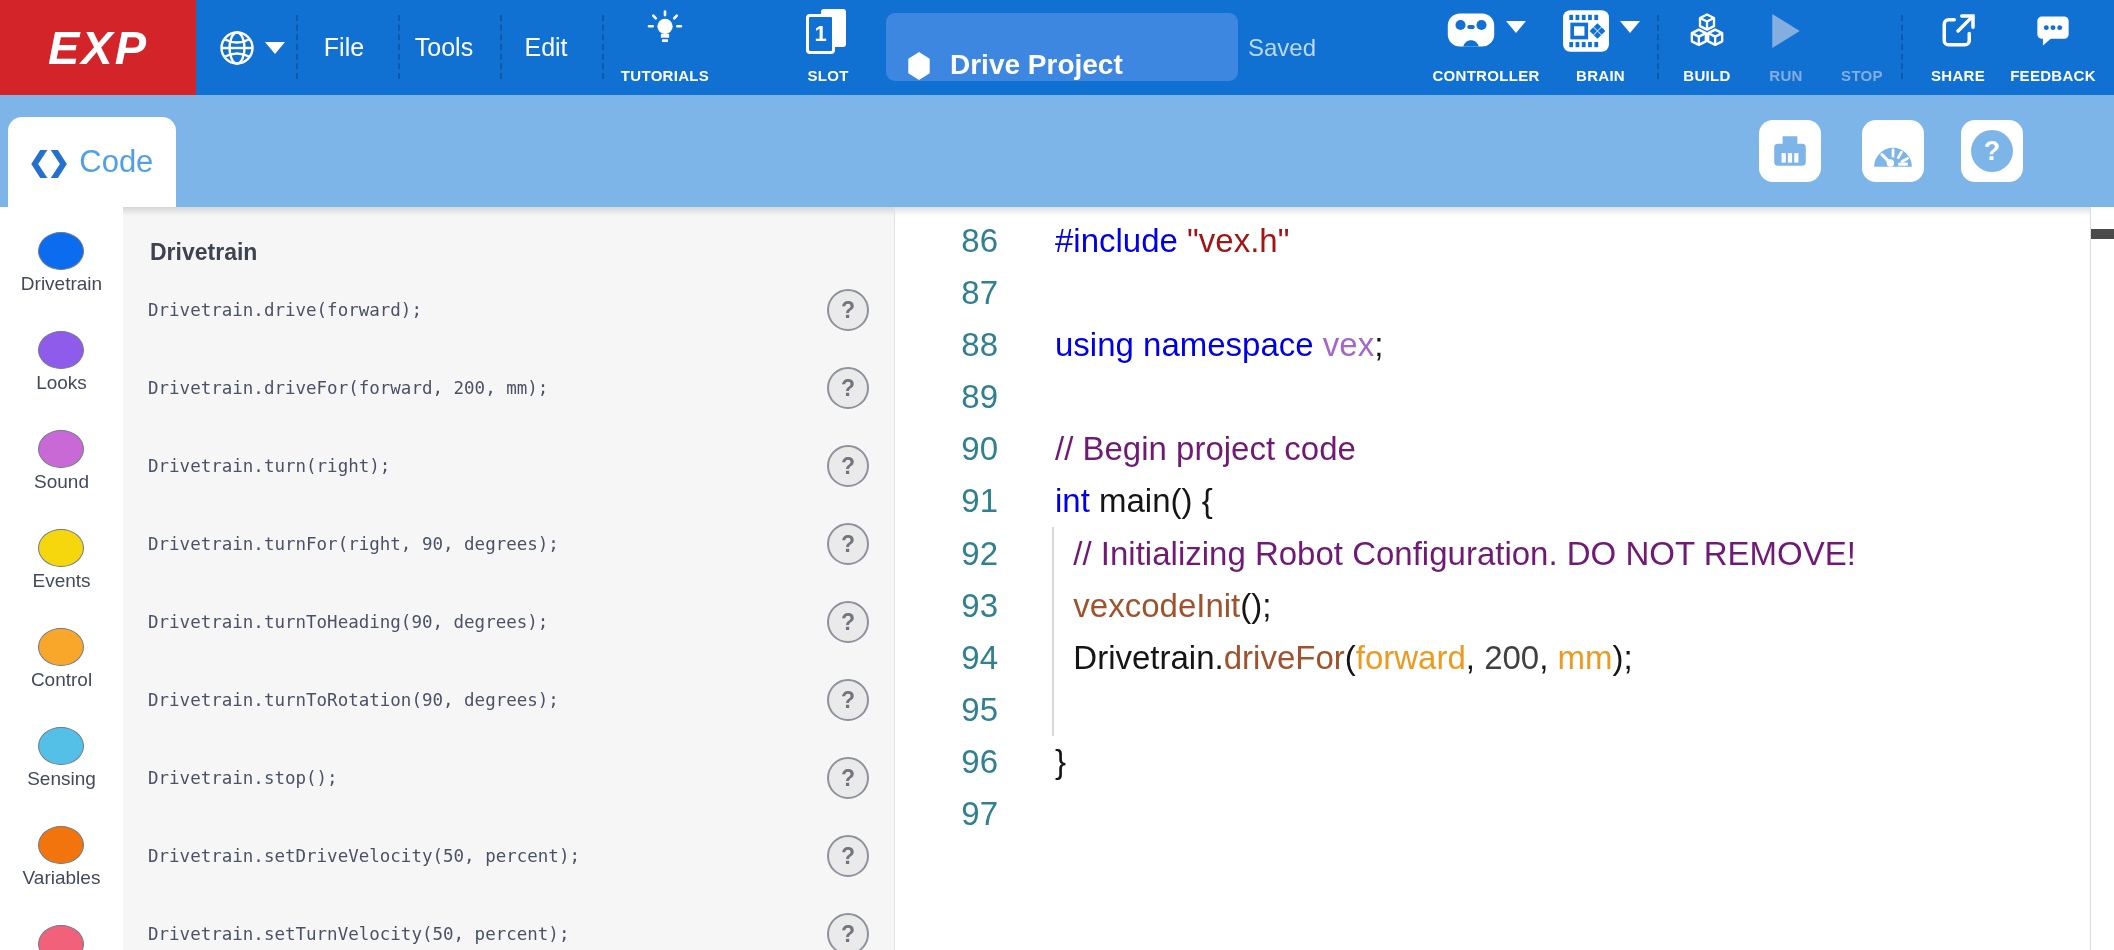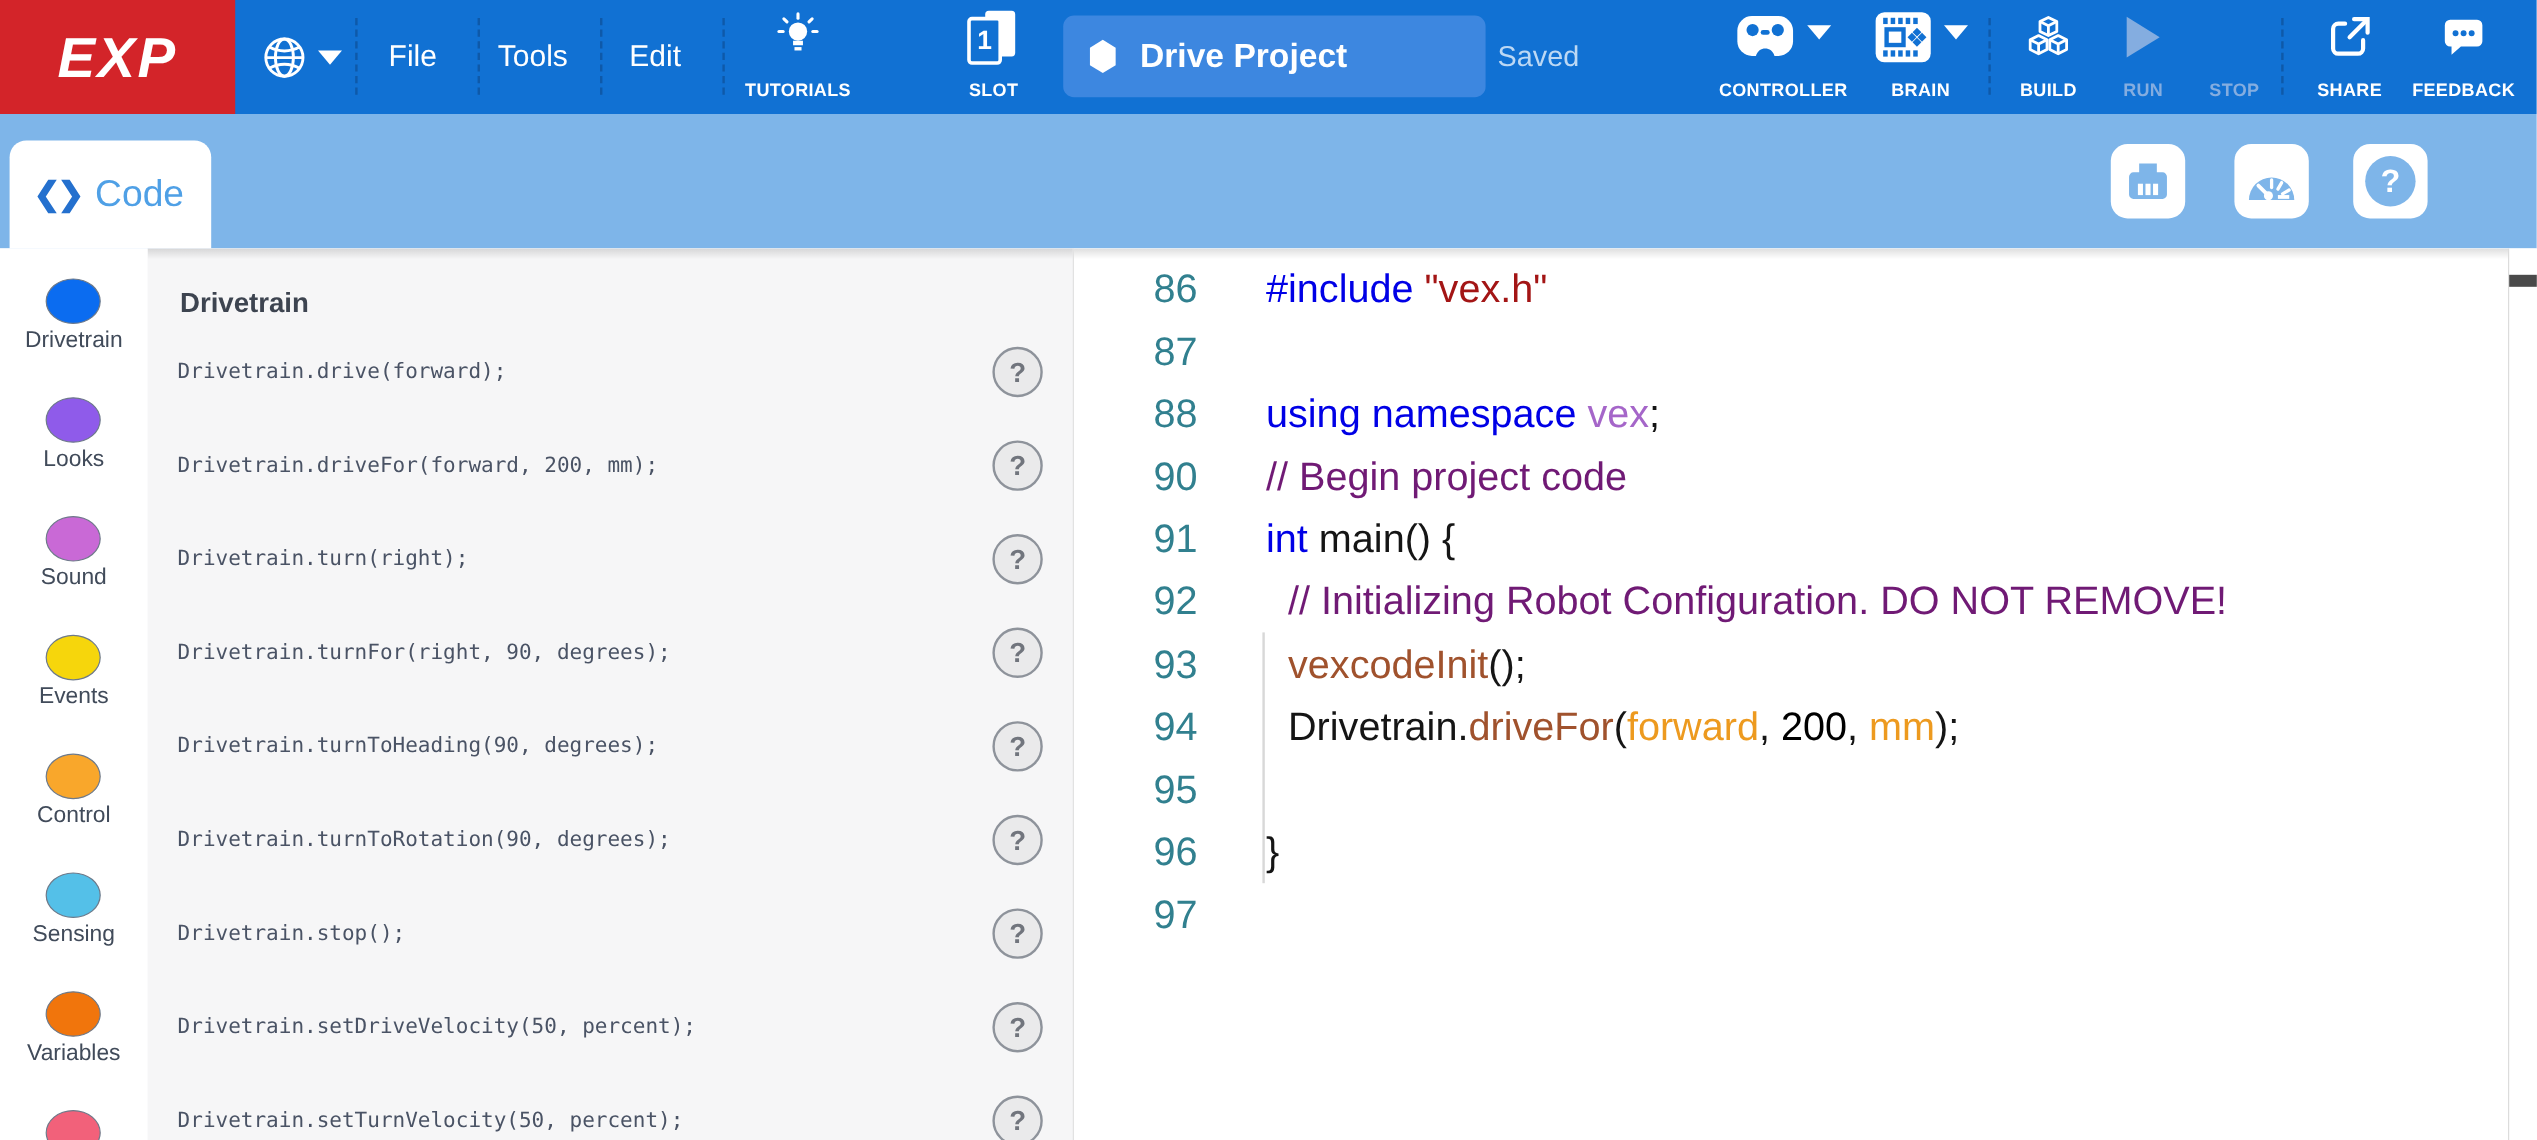--- a/index.html
+++ b/index.html
@@ -34,21 +34,21 @@
   .tb-item.disabled .lab{color:var(--disabled);text-align:right;}
   .caret{width:0;height:0;border-left:10px solid transparent;border-right:10px solid transparent;
     border-top:12px solid #fff;display:inline-block;}
   .with-caret{display:flex;align-items:flex-start;gap:10px;}
   .slot-icon{position:relative;width:44px;height:46px;}
   .slot-back{position:absolute;left:15px;top:0;width:25px;height:38px;background:#fff;border-radius:3px;}
   .slot-front{position:absolute;left:0;top:5px;width:29px;height:40px;background:var(--bar-blue);
     border:3.5px solid #fff;border-radius:4px;display:flex;align-items:center;justify-content:center;}
   .slot-front span{color:#fff;font-size:22px;font-weight:800;}
   .project-btn{position:absolute;left:886px;top:13px;width:352px;height:68px;background:var(--btn-blue);
-    border:none;border-radius:9px;cursor:pointer;display:flex;align-items:center;padding-left:20px;gap:18px;}
+    border:none;border-radius:9px;cursor:pointer;display:flex;align-items:flex-end;padding-left:20px;gap:18px;}
   .project-btn span{color:#fff;font-size:28px;font-weight:600;}
   .saved{position:absolute;left:1248px;top:0;height:95px;line-height:95px;color:#BCD8F4;font-size:24px;}
   .stop-sq{width:30px;height:32px;border-radius:5px;background:var(--disabled);margin-top:2px;}
 
   
   .tabbar{position:absolute;left:0;top:95px;width:2114px;height:112px;background:var(--tab-blue);}
   .code-tab{position:absolute;left:8px;top:22px;width:168px;height:90px;background:#fff;
     border-radius:14px 14px 0 0;display:flex;align-items:center;padding-left:20px;gap:12px;cursor:pointer;}
   .code-tab .brk{color:#2470CE;font-size:27px;font-weight:900;letter-spacing:-3px;}
   .code-tab .cl{color:#4FA0E6;font-size:31px;}
@@ -80,21 +80,21 @@
     cursor:pointer;display:flex;align-items:center;justify-content:center;font-family:"Liberation Sans",sans-serif;}
 
   .editor{position:absolute;left:895px;top:0;width:1195px;height:743px;background:#fff;
     overflow:hidden;cursor:text;}
   .code-lines{position:absolute;left:0;top:8px;width:1195px;}
   .cl-row{display:flex;height:52.1px;line-height:52.1px;white-space:pre;
     font-family:Liberation Sans, sans-serif;font-size:33px;}
   .ln{width:103px;text-align:right;color:#31808F;flex:0 0 103px;}
   .ct{padding-left:57px;color:#151515;}
   .t-k{color:#0000E6}.t-s{color:#A31515}.t-n{color:#A566C9}.t-c{color:#701a75}
-  .t-f{color:#A0522D}.t-a{color:#ED9A1F}.t-d{color:#000000}.t-p{color:#151515}
+  .t-f{color:#A0522D}.t-a{color:#ED9A1F}.t-d{color:#404040}.t-p{color:#151515}
   .indent-guide{position:absolute;left:157px;top:320px;width:2px;height:209px;background:#D8D8D8;}
 
   .scrollcol{position:absolute;left:2090px;top:0;width:24px;height:743px;background:#fff;
     border-left:1px solid #DCDCDC;}
   .scroll-thumb{position:absolute;left:0;top:22px;width:24px;height:10px;background:#4A4A4A;cursor:grab;}
 </style>
 </head>
 <body>
 
 <div id="app">
@@ -366,20 +366,21 @@
             <button class="help-dot">?</button>
           </div>
         </div>
     </section>
 
     <section class="editor">
       <div class="code-lines" id="code-lines">
           <div class="cl-row"><span class="ln">86</span><span class="ct"><span class="t-k">#include</span><span class="t-p"> </span><span class="t-s">"vex.h"</span></span></div>
           <div class="cl-row"><span class="ln">87</span><span class="ct"></span></div>
           <div class="cl-row"><span class="ln">88</span><span class="ct"><span class="t-k">using</span><span class="t-p"> </span><span class="t-k">namespace</span><span class="t-p"> </span><span class="t-n">vex</span><span class="t-p">;</span></span></div>
+          <div class="cl-row"><span class="ln">89</span><span class="ct"></span></div>
           <div class="cl-row"><span class="ln">90</span><span class="ct"><span class="t-c">// Begin project code</span></span></div>
           <div class="cl-row"><span class="ln">91</span><span class="ct"><span class="t-k">int</span><span class="t-p"> main() {</span></span></div>
           <div class="cl-row"><span class="ln">92</span><span class="ct"><span class="t-p">  </span><span class="t-c">// Initializing Robot Configuration. DO NOT REMOVE!</span></span></div>
           <div class="cl-row"><span class="ln">93</span><span class="ct"><span class="t-p">  </span><span class="t-f">vexcodeInit</span><span class="t-p">();</span></span></div>
           <div class="cl-row"><span class="ln">94</span><span class="ct"><span class="t-p">  Drivetrain.</span><span class="t-f">driveFor</span><span class="t-p">(</span><span class="t-a">forward</span><span class="t-p">, </span><span class="t-d">200</span><span class="t-p">, </span><span class="t-a">mm</span><span class="t-p">);</span></span></div>
           <div class="cl-row"><span class="ln">95</span><span class="ct"></span></div>
           <div class="cl-row"><span class="ln">96</span><span class="ct"><span class="t-p">}</span></span></div>
           <div class="cl-row"><span class="ln">97</span><span class="ct"></span></div>
         </div>
       <div class="indent-guide"></div>

